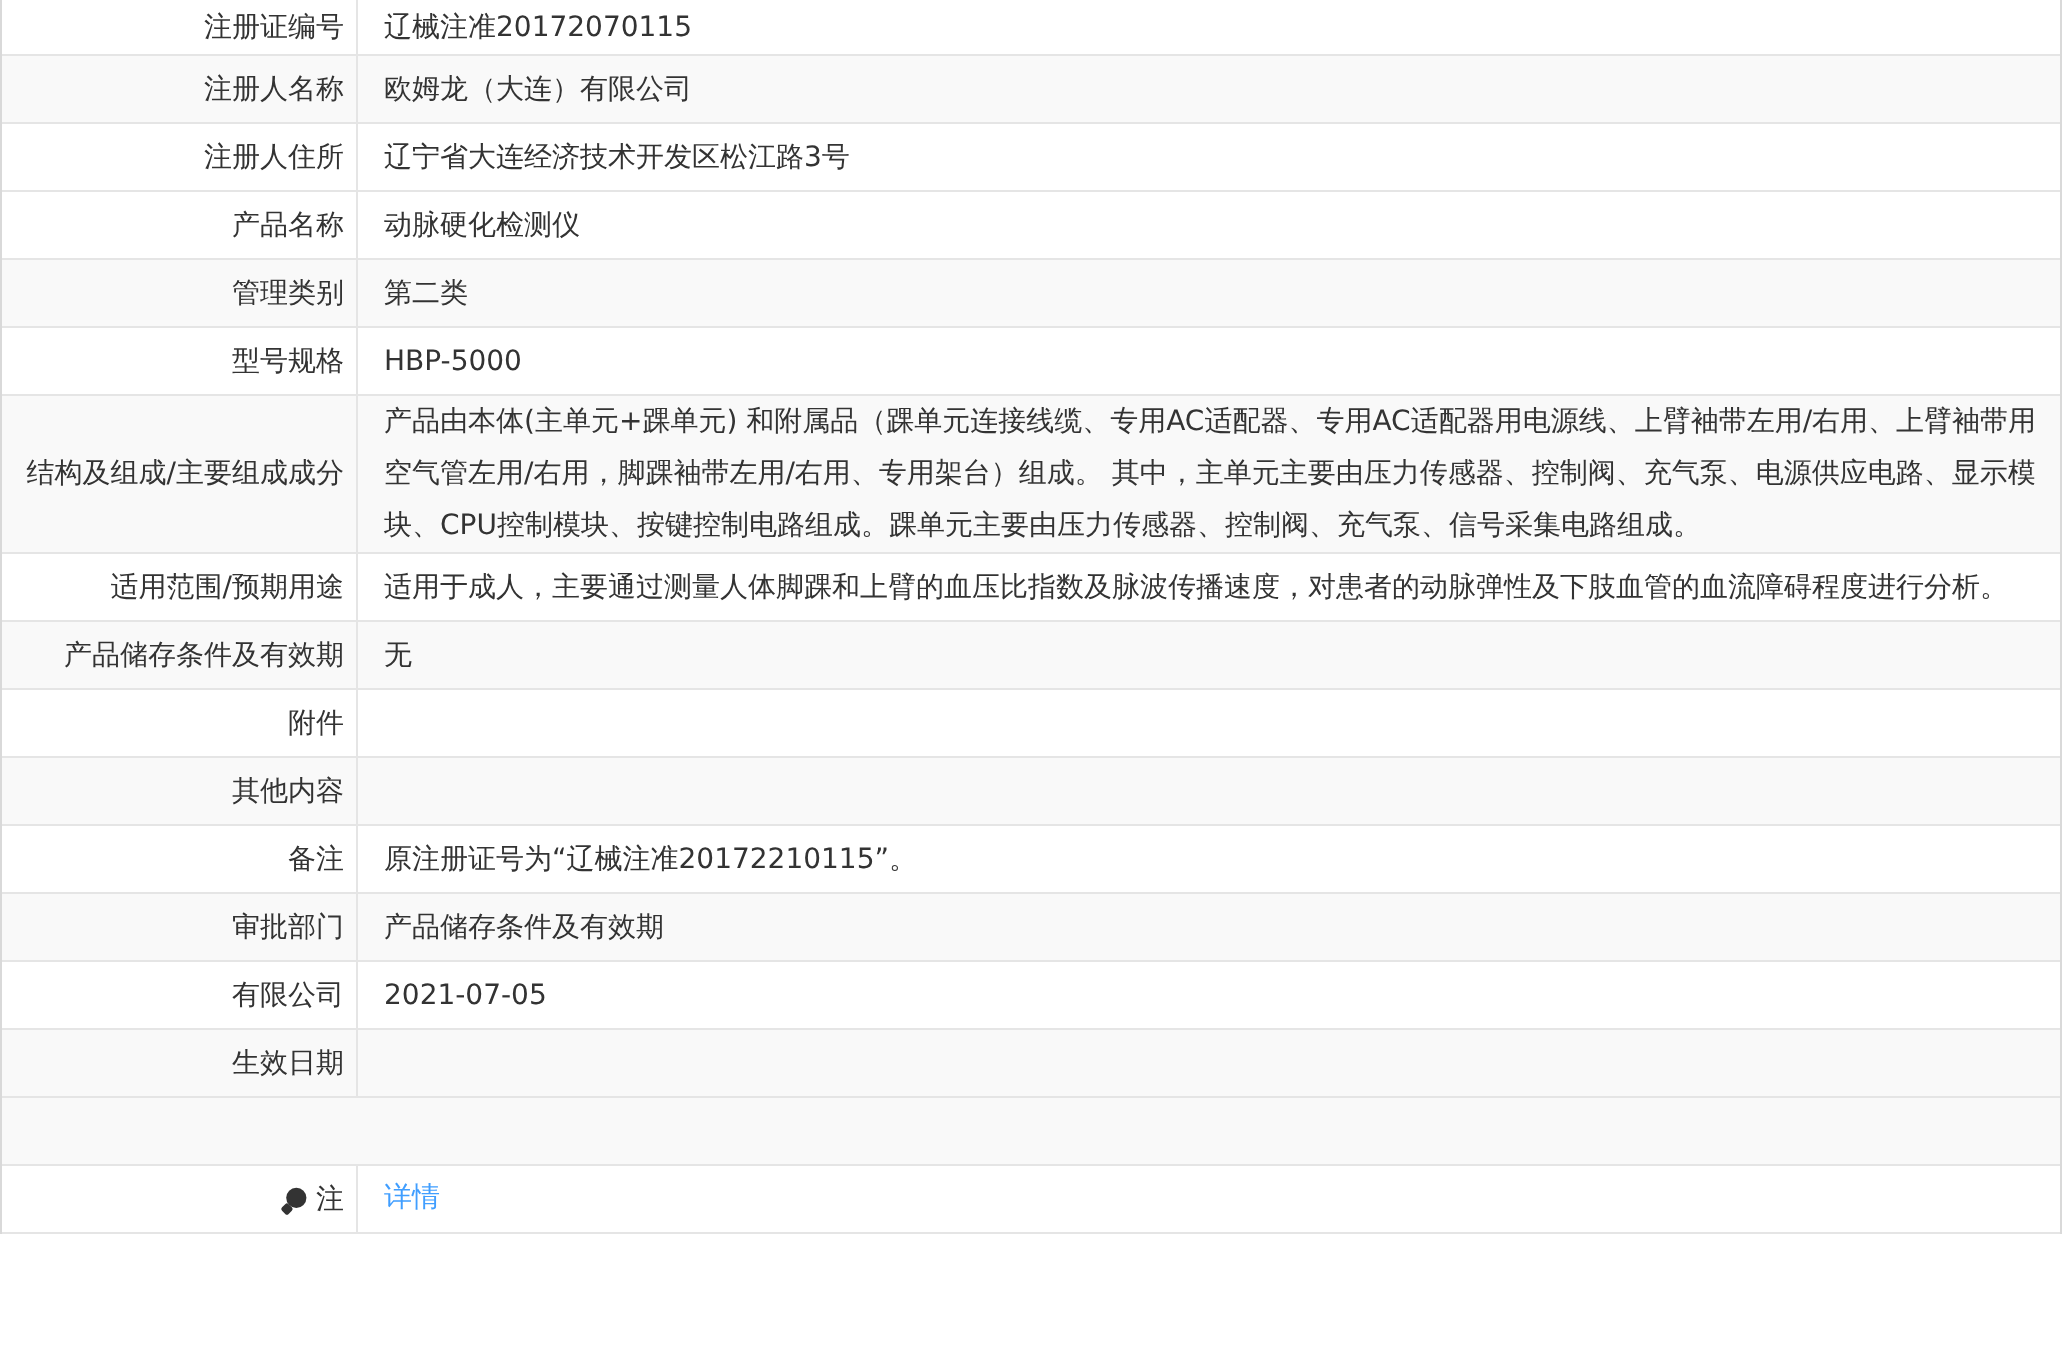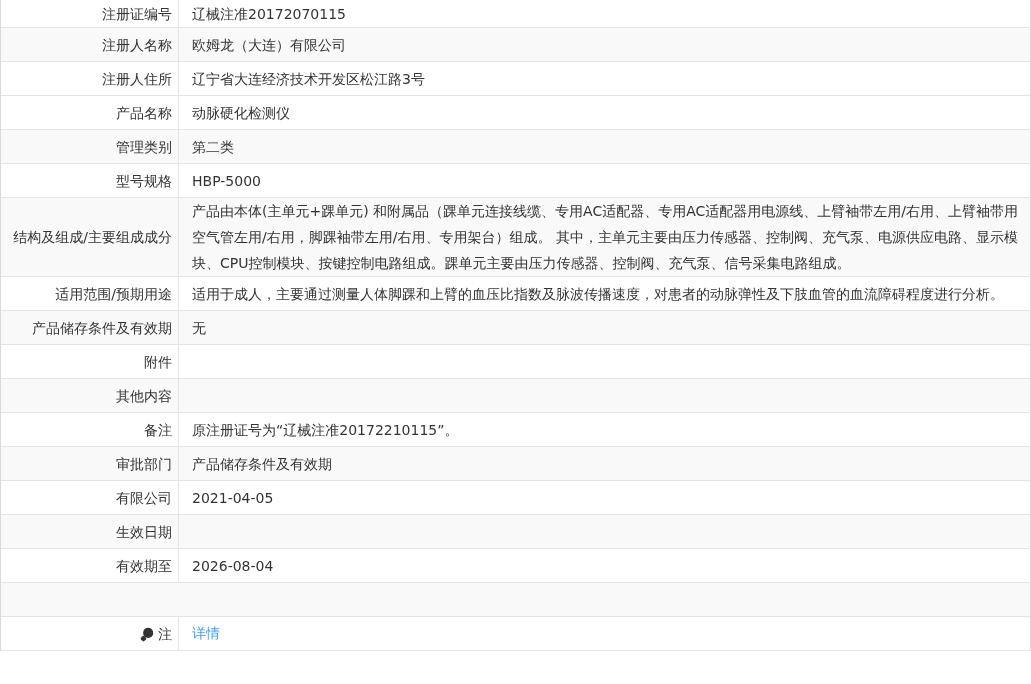--- a/index.html
+++ b/index.html
@@ -169,35 +169,28 @@
 
       <span>审批部门</span>
     </div>
     <div class="value-cell">产品储存条件及有效期</div>
   </div>
     <div class="row">
     <div class="label-cell">
 
       <span>有限公司</span>
     </div>
-    <div class="value-cell">2021-04-05</div>
+    <div class="value-cell">2021-07-05</div>
   </div>
     <div class="row striped">
     <div class="label-cell">
 
       <span>生效日期</span>
     </div>
     <div class="value-cell"></div>
-  </div>
-    <div class="row">
-    <div class="label-cell">
-
-      <span>有效期至</span>
-    </div>
-    <div class="value-cell">2026-08-04</div>
   </div>
     <div class="row striped">
     <div class="value-cell"></div>
   </div>
     <div class="row">
     <div class="label-cell">
       <span class="bulb">
         <svg width="15" height="15" viewBox="0 0 16 16" aria-hidden="true">
           <circle cx="8.7" cy="6.3" r="5.4" fill="#333"></circle>
           <rect x="1.2" y="9.8" width="5" height="5" rx="1.3" fill="#333" transform="rotate(45 3.7 12.3)"></rect>

